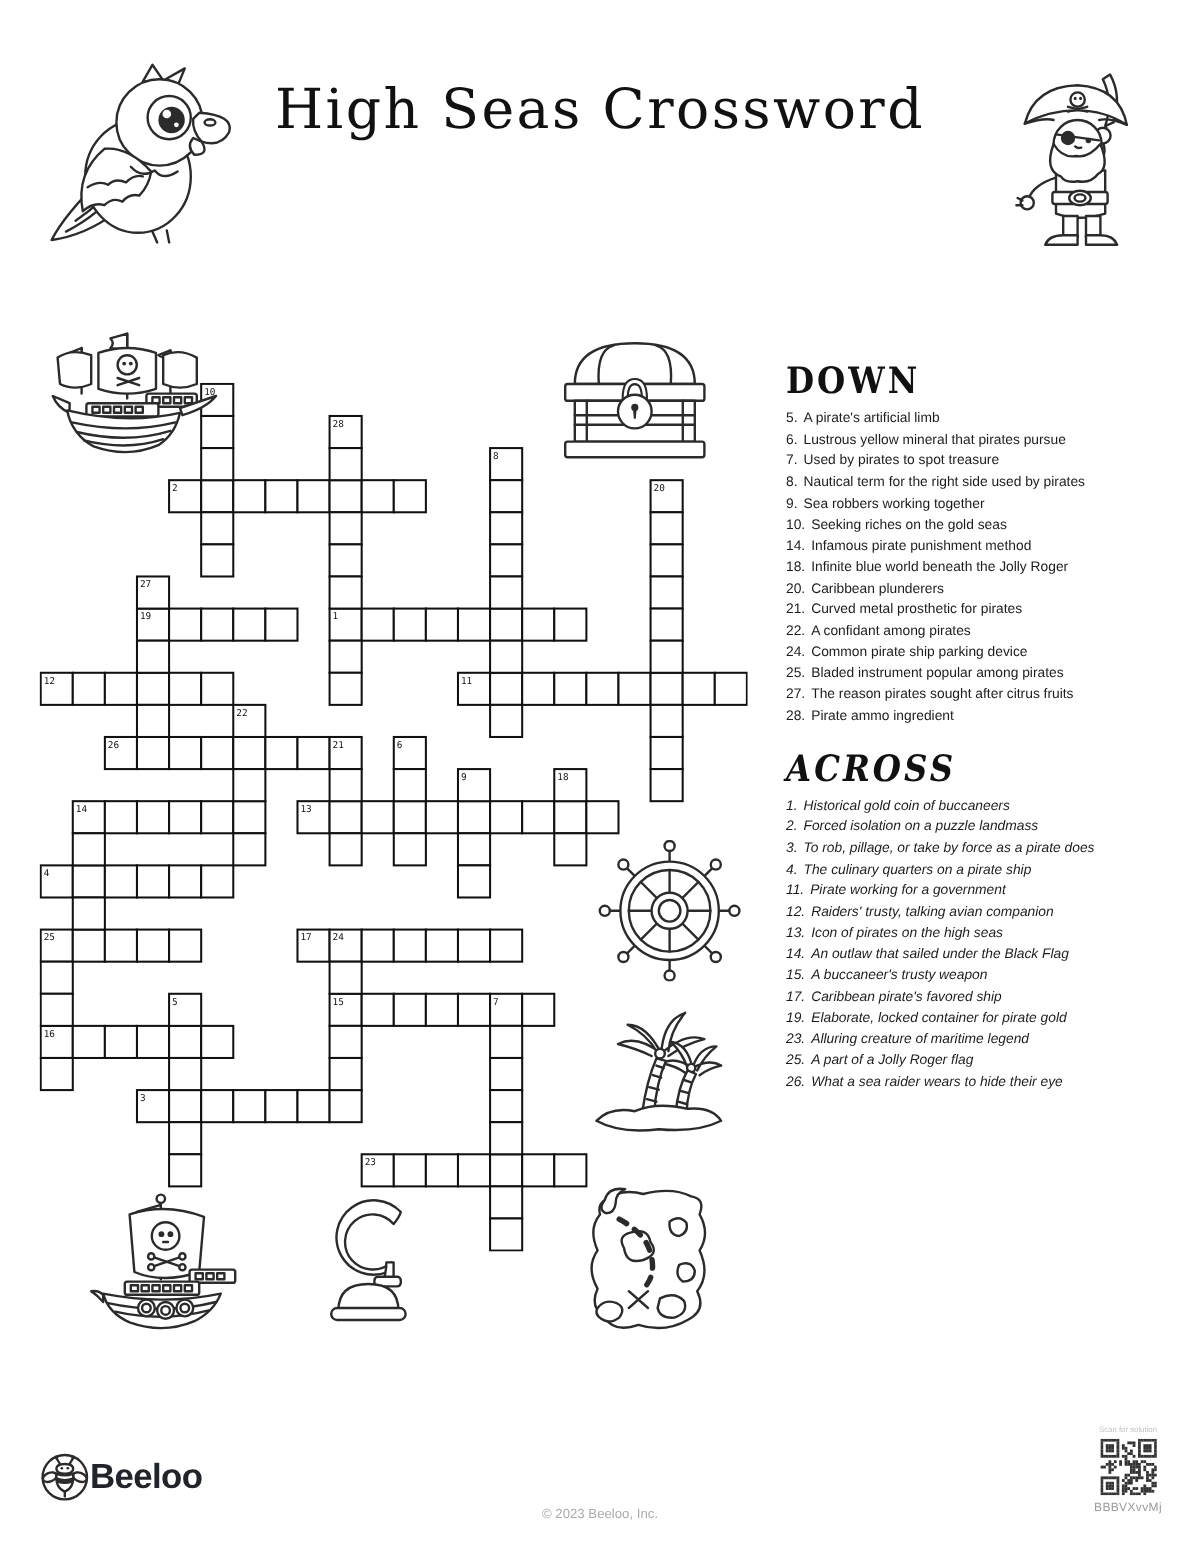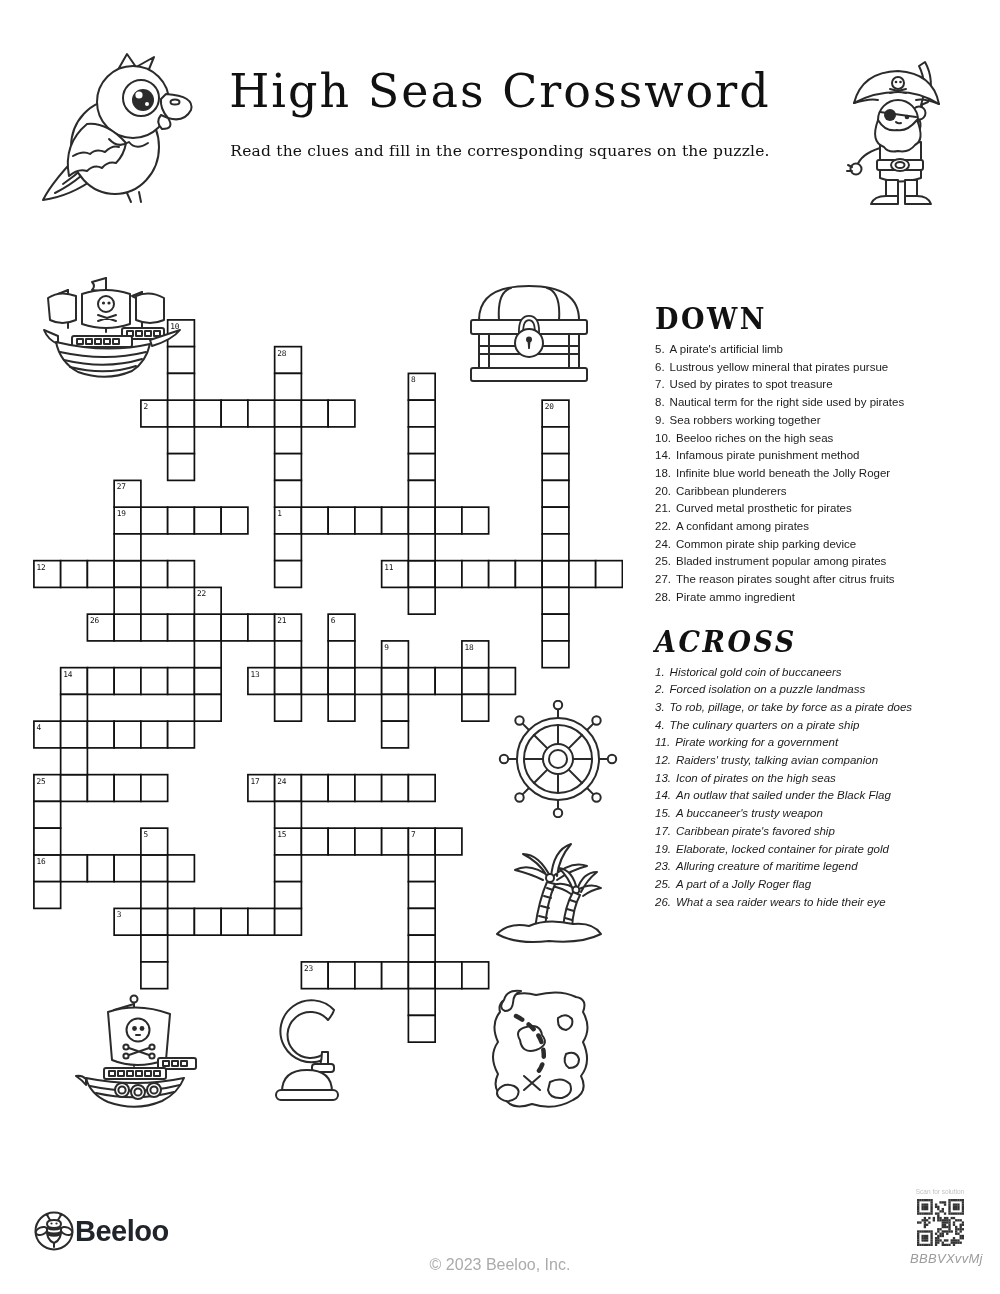--- a/index.html
+++ b/index.html
@@ -21,24 +21,24 @@
                 transform-origin:left top;}
   .clue{display:flex;font-size:11.5px;line-height:17.7px;color:#1c1c1c;}
   .clue .num{flex:0 0 auto;padding-right:5px;white-space:nowrap;}
   .clue .txt{flex:1 1 auto;}
   .group-across{margin-top:17px;font-style:italic;}
   
   .brand{position:absolute;left:33px;top:1210px;display:flex;align-items:center;}
   .brand-text{font-size:29px;font-weight:bold;color:#20242b;letter-spacing:-0.5px;
               font-family:"Liberation Sans",sans-serif;}
   .copyright{position:absolute;left:0;right:0;top:1256px;text-align:center;
-             font-size:16px;color:#ababab;}
+             font-size:11px;color:#ababab;}
   .qr-wrap{position:absolute;left:910px;top:1188px;width:60px;text-align:center;}
   .qr-label{font-size:6.5px;color:#c2c2c2;margin-bottom:4px;}
-  .qr-code-text{font-size:13px;color:#9c9c9c;margin-top:5px;letter-spacing:0.3px;font-style:italic;}
+  .qr-code-text{font-size:10px;color:#9c9c9c;margin-top:5px;letter-spacing:0.3px;}
   svg{display:block;}
   .line{stroke:#2b2b2b;stroke-width:2;fill:none;stroke-linecap:round;stroke-linejoin:round;}
   .fillw{stroke:#2b2b2b;stroke-width:2;fill:#fff;stroke-linecap:round;stroke-linejoin:round;}
   .dark{fill:#2b2b2b;stroke:none;}
 </style>
 </head>
 <body>
 
 <div class="page">
 
@@ -55,21 +55,20 @@
     <ellipse class="fillw" cx="140" cy="50" rx="4.5" ry="2.6"></ellipse>
     <circle class="fillw" cx="106" cy="46" r="18"></circle>
     <circle class="dark" cx="108" cy="48" r="11"></circle>
     <circle fill="#fff" cx="104" cy="43" r="3.6"></circle>
     <circle fill="#fff" cx="112" cy="52" r="2"></circle>
     <path class="line" d="M74,87 Q83,97 94,90 Q101,99 113,91"></path>
     <path class="line" d="M92,141 L96,150 M104,140 L106,150"></path>
   </svg>
 
   <div class="title">High Seas Crossword</div>
-  <div class="subtitle">Read the clues and fill in the corresponding squares on the puzzle.</div>
 
   <svg class="abs" style="left:828px;top:58px" width="146" height="150" viewBox="0 0 146 150">
     <path class="fillw" d="M97,4 Q107,22 100,44 L93,47 Q100,26 91,8 Z"></path>
     <path class="line" d="M94,48 L89,58"></path>
     <path class="fillw" d="M84,80 Q97,72 90,58"></path>
     <circle class="fillw" cx="91" cy="55" r="6.5"></circle>
     <path class="fillw" d="M52,86 L52,120 Q71,127 93,120 L93,84 Z"></path>
     <path class="fillw" d="M52,90 Q33,96 29,108"></path>
     <circle class="fillw" cx="28" cy="111" r="5.5"></circle>
     <path class="line" d="M24,109 L20,107 M24,113 L19,113"></path>
@@ -439,21 +438,21 @@
           <div class="clue">
             <span class="num">8.</span>
             <span class="txt">Nautical term for the right side used by pirates</span>
           </div>
           <div class="clue">
             <span class="num">9.</span>
             <span class="txt">Sea robbers working together</span>
           </div>
           <div class="clue">
             <span class="num">10.</span>
-            <span class="txt">Beeloo riches on the high seas</span>
+            <span class="txt">Seeking riches on the gold seas</span>
           </div>
           <div class="clue">
             <span class="num">14.</span>
             <span class="txt">Infamous pirate punishment method</span>
           </div>
           <div class="clue">
             <span class="num">18.</span>
             <span class="txt">Infinite blue world beneath the Jolly Roger</span>
           </div>
           <div class="clue">

